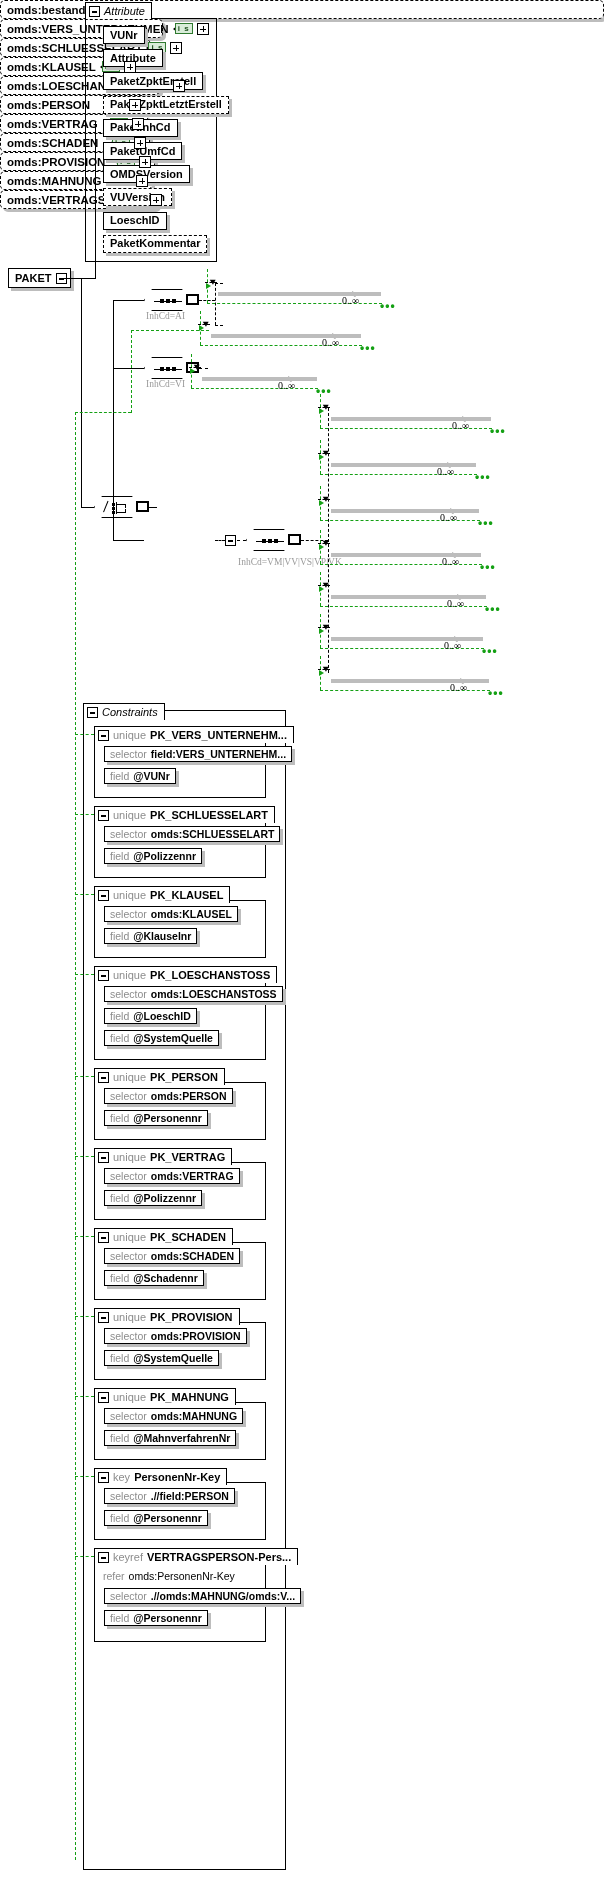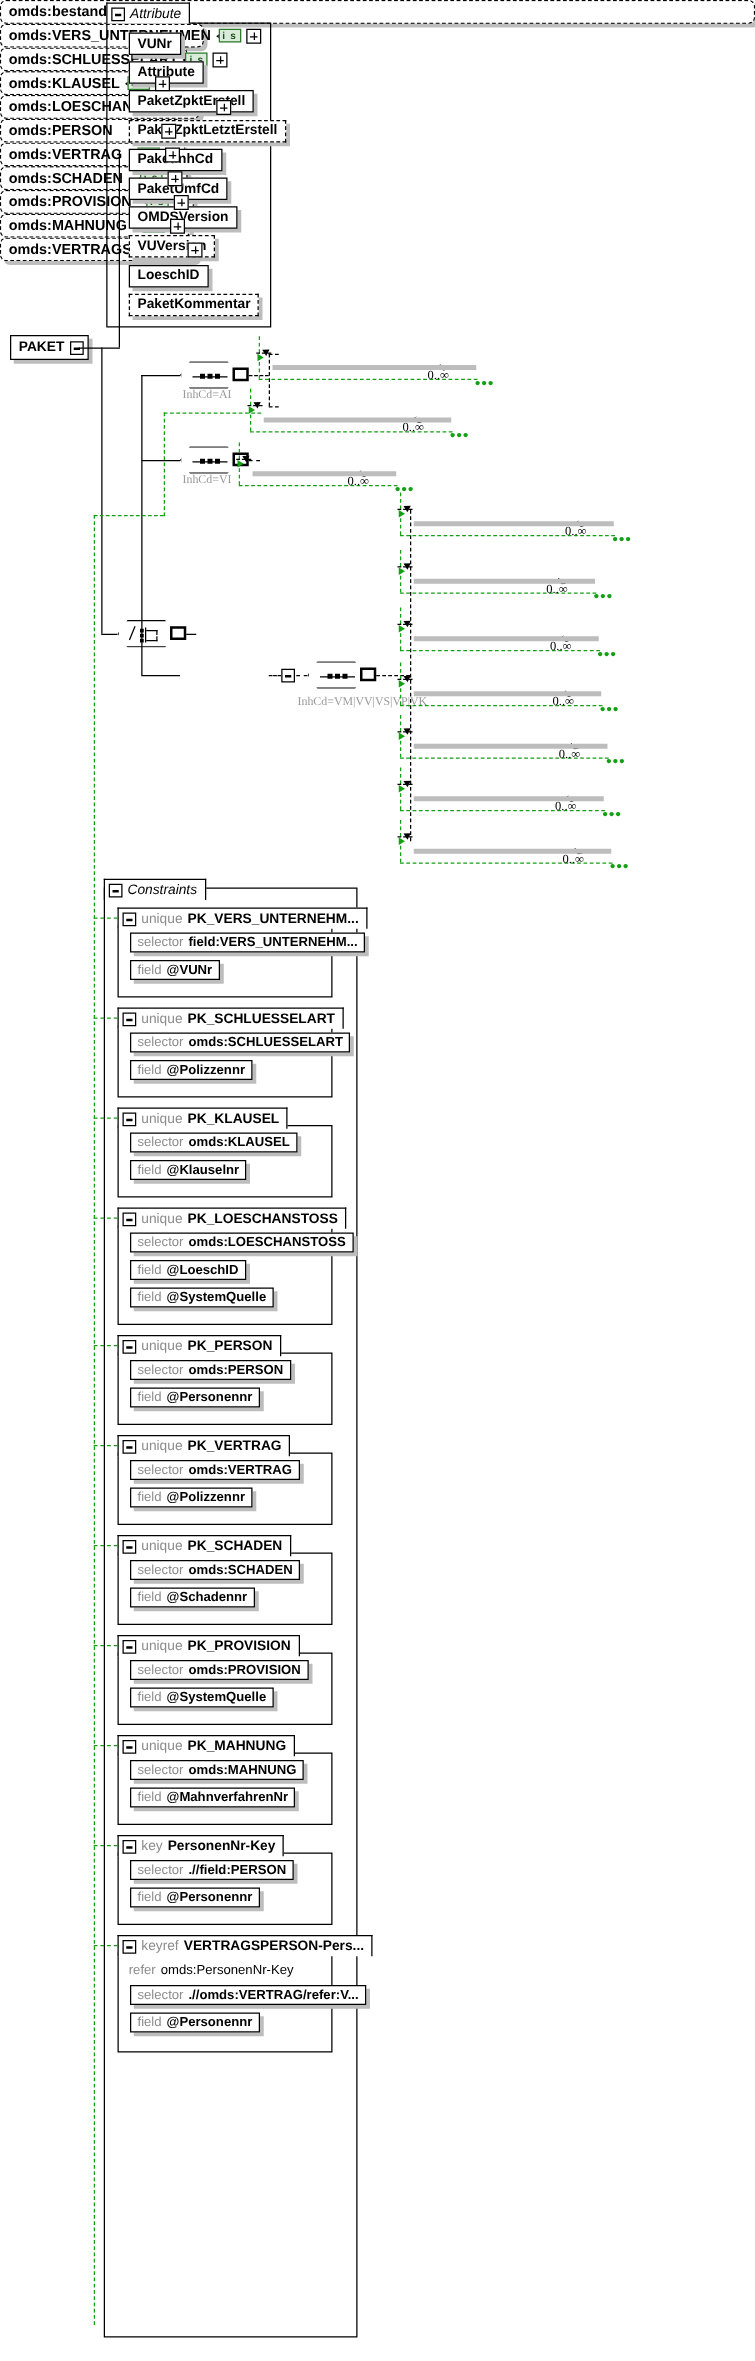--- a/index.html
+++ b/index.html
@@ -750,21 +750,21 @@
         <span class="kw">keyref</span>
         <span class="nm">VERTRAGSPERSON-Pers...</span>
       </div>
       <div class="gln-h" style="left: 75px; top: 1556px; width: 19px;"></div>
       <div class="cbox noborder" style="left: 98px; top: 1568px;">
         <span class="kw">refer</span>
         <span class="nm" style="font-weight: normal;">omds:PersonenNr-Key</span>
       </div>
       <div class="cbox" style="left: 104px; top: 1588px;">
         <span class="kw">selector</span>
-        <span class="nm">.//omds:VERTRAG/refer:V...</span>
+        <span class="nm">.//omds:MAHNUNG/omds:V...</span>
       </div>
       <div class="cbox" style="left: 104px; top: 1610px;">
         <span class="kw">field</span>
         <span class="nm">@Personennr</span>
       </div>
     </div>
 
 </div>
 
 </body></html>

